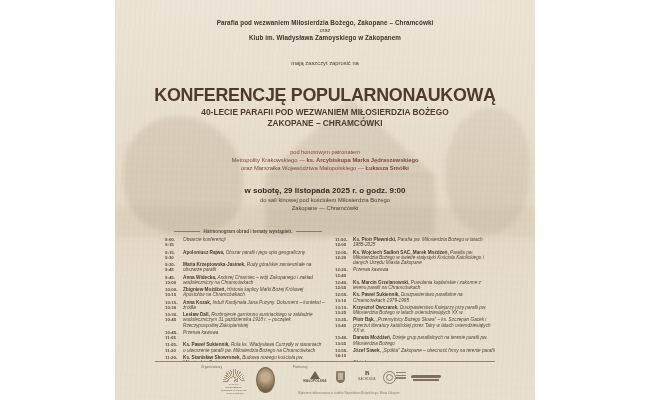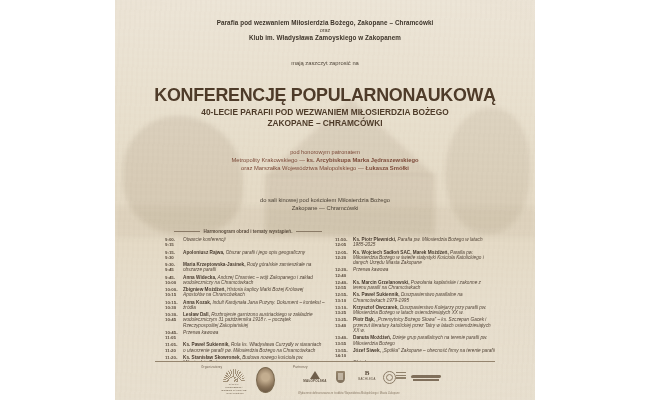--- a/index.html
+++ b/index.html
@@ -113,20 +113,21 @@
   <div class="t-center invite" style="top:60px;">mają zaszczyt zaprosić na</div>
 
   <div class="t-center main-title" style="top:84px;">KONFERENCJĘ POPULARNONAUKOWĄ</div>
   <div class="t-center sub-title" style="top:107px;">40-LECIE PARAFII POD WEZWANIEM MIŁOSIERDZIA BOŻEGO</div>
   <div class="t-center sub-title" style="top:118px;">ZAKOPANE – CHRAMCÓWKI</div>
 
   <div class="t-center patron patron-intro" style="top:149px;">pod honorowym patronatem</div>
   <div class="t-center patron patron-line" style="top:157px;"><span>Metropolity Krakowskiego — </span><b>ks. Arcybiskupa Marka Jędraszewskiego</b></div>
   <div class="t-center patron patron-line" style="top:165px;"><span>oraz Marszałka Województwa Małopolskiego — </span><b>Łukasza Smółki</b></div>
 
+  <div class="t-center when" style="top:186px;">w sobotę, 29 listopada 2025 r. o godz. 9:00</div>
   <div class="t-center where" style="top:197px;">do sali kinowej pod kościołem Miłosierdzia Bożego</div>
   <div class="t-center where" style="top:205px;">Zakopane — Chramcówki</div>
 
   <div class="sched-head">
     <span class="rule"></span>
     <span class="txt">Harmonogram obrad i tematy wystąpień.</span>
     <span class="rule"></span>
   </div>
 
   <div class="sched">

